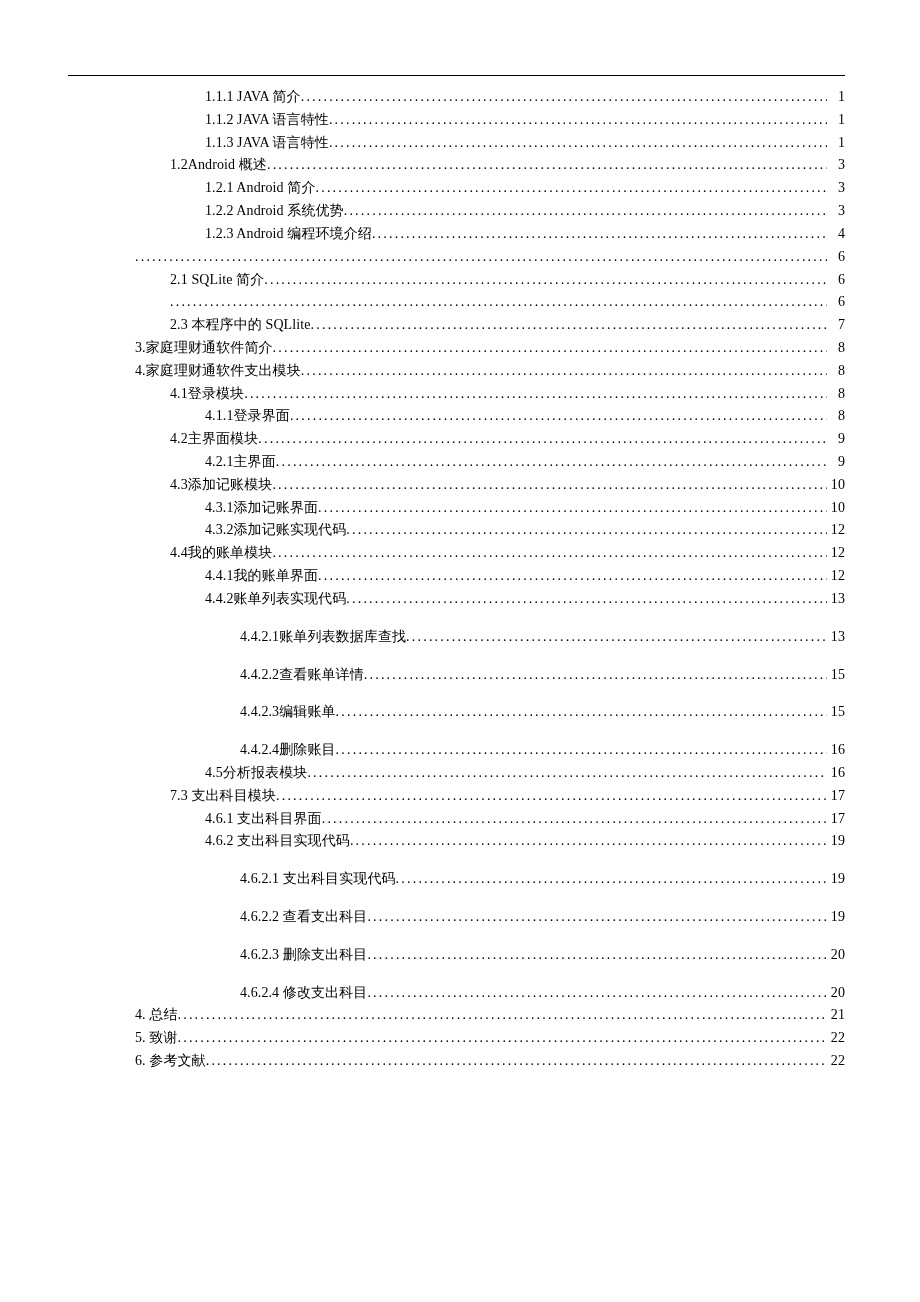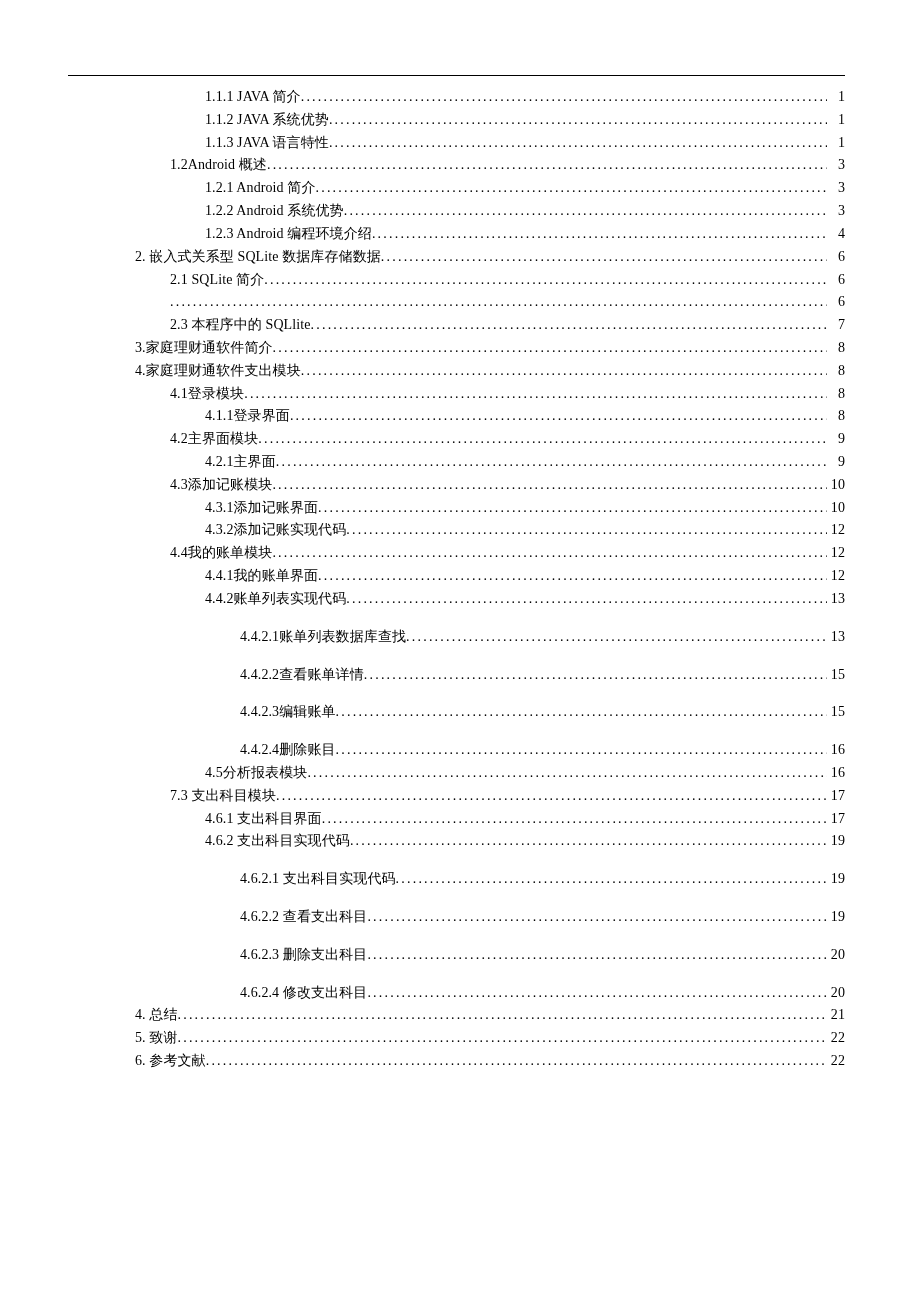--- a/index.html
+++ b/index.html
@@ -50,21 +50,21 @@
 
 <div class="page">
   <hr class="hr-top">
   <div id="toc">
       <div class="toc-row lvl-3">
         <span class="toc-label">1.1.1 JAVA 简介</span>
         <span class="toc-dots">............................................................................................................................................................................................................................................................................................................</span>
         <span class="toc-page">1</span>
       </div>
       <div class="toc-row lvl-3">
-        <span class="toc-label">1.1.2 JAVA 系统优势</span>
+        <span class="toc-label">1.1.2 JAVA 语言特性</span>
         <span class="toc-dots">............................................................................................................................................................................................................................................................................................................</span>
         <span class="toc-page">1</span>
       </div>
       <div class="toc-row lvl-3">
         <span class="toc-label">1.1.3 JAVA 语言特性</span>
         <span class="toc-dots">............................................................................................................................................................................................................................................................................................................</span>
         <span class="toc-page">1</span>
       </div>
       <div class="toc-row lvl-2">
         <span class="toc-label">1.2Android 概述</span>
@@ -80,21 +80,20 @@
         <span class="toc-label">1.2.2 Android 系统优势</span>
         <span class="toc-dots">............................................................................................................................................................................................................................................................................................................</span>
         <span class="toc-page">3</span>
       </div>
       <div class="toc-row lvl-3">
         <span class="toc-label">1.2.3 Android 编程环境介绍</span>
         <span class="toc-dots">............................................................................................................................................................................................................................................................................................................</span>
         <span class="toc-page">4</span>
       </div>
       <div class="toc-row lvl-1">
-        <span class="toc-label">2. 嵌入式关系型 SQLite 数据库存储数据</span>
         <span class="toc-dots">............................................................................................................................................................................................................................................................................................................</span>
         <span class="toc-page">6</span>
       </div>
       <div class="toc-row lvl-2">
         <span class="toc-label">2.1 SQLite 简介</span>
         <span class="toc-dots">............................................................................................................................................................................................................................................................................................................</span>
         <span class="toc-page">6</span>
       </div>
       <div class="toc-row lvl-2">
         <span class="toc-dots">............................................................................................................................................................................................................................................................................................................</span>

